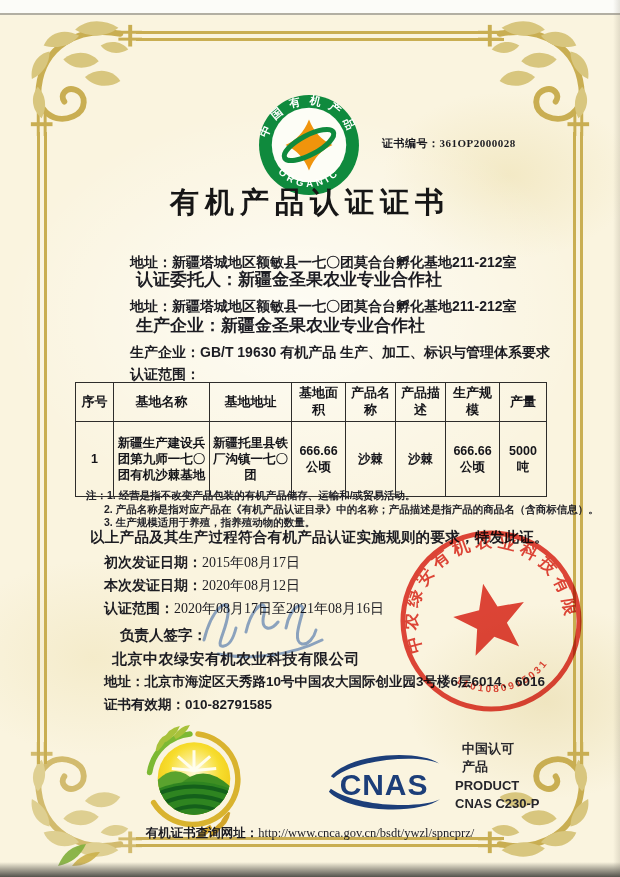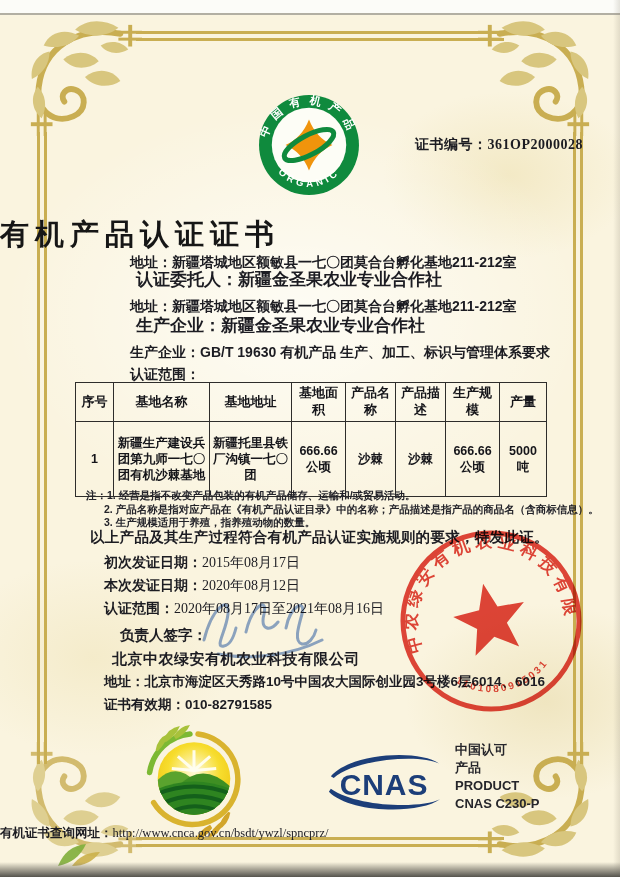--- a/index.html
+++ b/index.html
@@ -25,23 +25,23 @@
   .scan-bottom{left:0;right:0;bottom:0;height:15px;
     background:linear-gradient(to bottom, rgba(90,88,80,0), rgba(122,119,108,.6) 45%, #55534d);}
   .scan-right{top:0;right:0;bottom:0;width:7px;
     background:linear-gradient(to right, rgba(0,0,0,0), rgba(140,133,116,.22));}
   
   .corner{width:118px;height:118px;}
   .gline-h{height:2.5px;background:var(--gold);}
   .gline-v{width:2.5px;background:var(--gold);}
   
   .certno{left:382px;top:136px;font-family:"Liberation Serif","DejaVu Serif",serif;
-    font-size:14px;font-weight:700;letter-spacing:.5px;margin-left:33px;}
-  .title{left:0;top:183px;width:620px;text-align:left;font-size:29px;font-weight:700;
-    letter-spacing:6px;color:#161616;margin-top:32px;}
+    font-size:11px;font-weight:700;letter-spacing:.5px;}
+  .title{left:0;top:183px;width:620px;text-align:center;font-size:29px;font-weight:700;
+    letter-spacing:6px;color:#161616;}
   
   .info-line{left:130px;white-space:nowrap;}
   .lab{font-weight:700;}
   .big{font-size:17px;font-weight:700;margin-top:40px;}
   .mid{font-size:14px;font-weight:700;}
   .ital{font-style:italic;}
   
   table.scope{border-collapse:collapse;table-layout:fixed;width:471px;
     font-size:12.5px;line-height:1.3;color:#15151a;}
   table.scope th,table.scope td{border:1.6px solid #2e2d2b;text-align:center;
@@ -53,22 +53,22 @@
   .notes .nind{padding-left:18px;}
   .statement{left:90px;top:528px;font-size:14.5px;font-weight:700;letter-spacing:.3px;}
   .dates{left:104px;top:551px;font-size:14px;line-height:23px;}
   .dates .val{font-family:"Liberation Serif","DejaVu Serif",serif;font-weight:400;}
   .signline{left:120px;top:626px;font-size:14.5px;font-weight:700;}
   .company{left:112px;top:650px;font-size:15px;font-weight:700;letter-spacing:.5px;}
   .caddr{left:104px;top:673px;font-size:13.5px;font-weight:700;}
   .cphone{left:104px;top:696px;font-size:13.5px;font-weight:700;}
   
   .cnas-text{left:455px;top:741px;font-size:13px;line-height:18px;color:#26262b;font-weight:700;}
-  .cnas-text .zh{font-family:Liberation Serif, serif;}
-  .footer-url{left:0;top:825px;width:620px;text-align:left;font-size:12.5px;font-weight:700;}
+  .cnas-text .zh{font-family:Liberation Mono, monospace;margin-left:7px;}
+  .footer-url{left:0;top:825px;width:620px;text-align:center;font-size:12.5px;font-weight:700;}
   .footer-url .url{font-family:"Liberation Serif","DejaVu Serif",serif;font-weight:400;}
   .stampbox{left:393px;top:523px;width:196px;height:196px;mix-blend-mode:multiply;opacity:.92;}
   .sigbox{left:188px;top:586px;width:158px;height:84px;mix-blend-mode:multiply;}
 </style>
 </head>
 <body>
 
 <svg width="0" height="0" style="position:absolute" aria-hidden="true">
   <defs>
     <g id="corner-orn">

